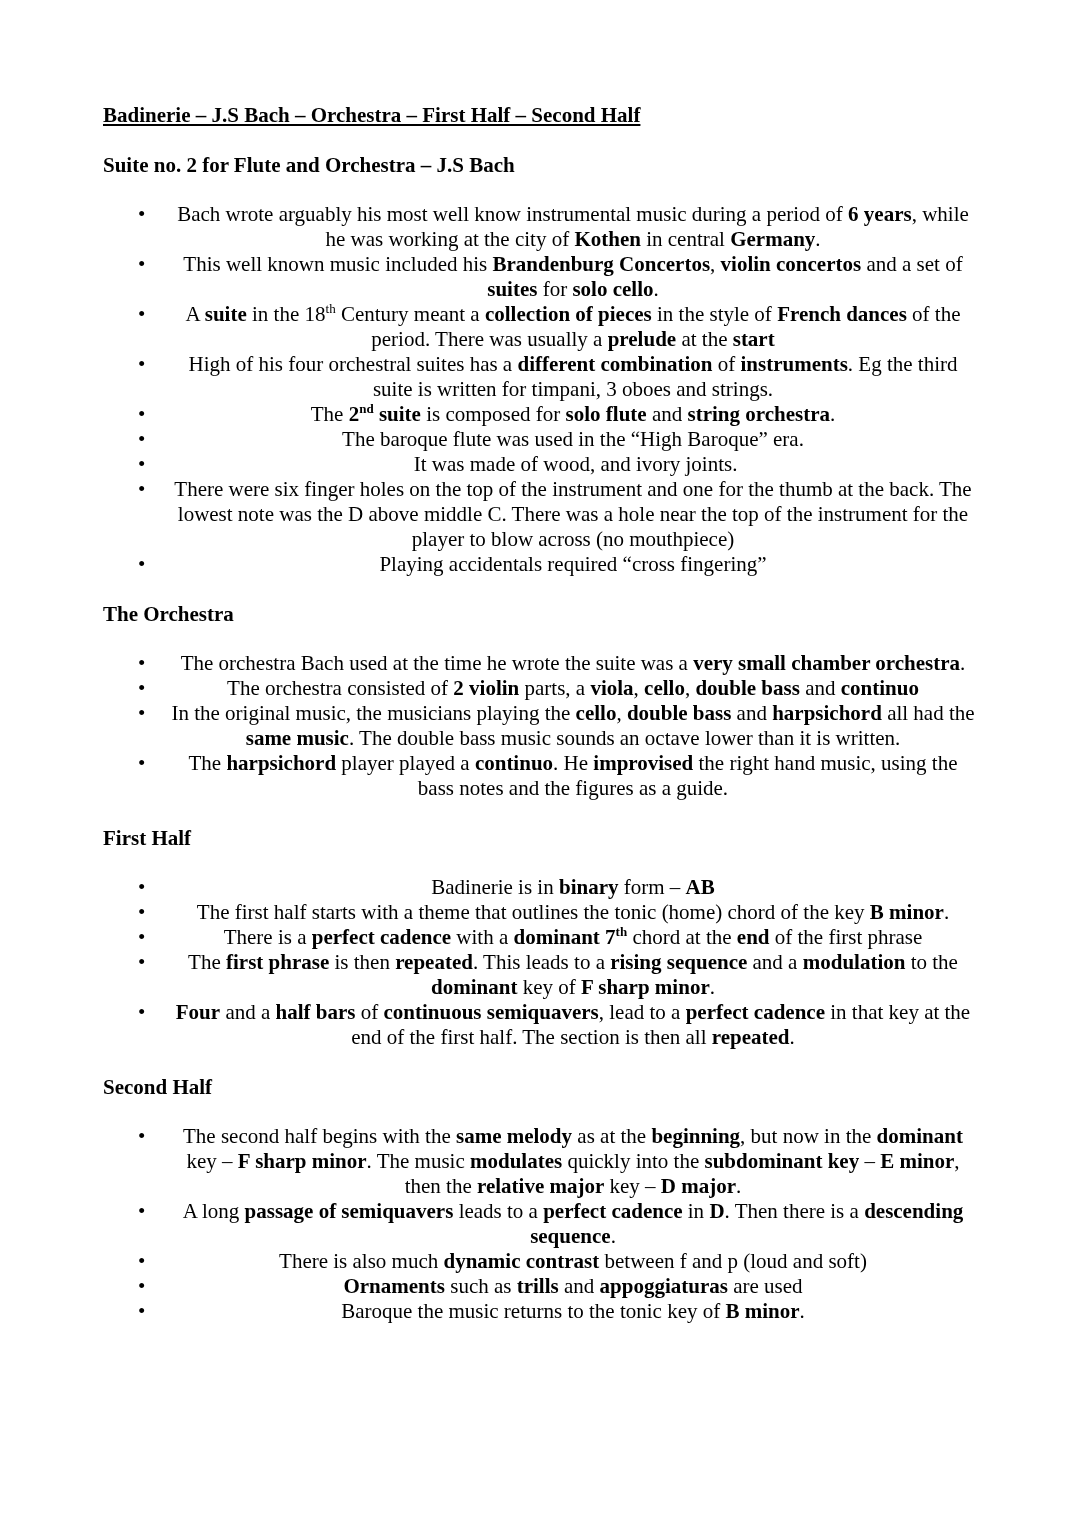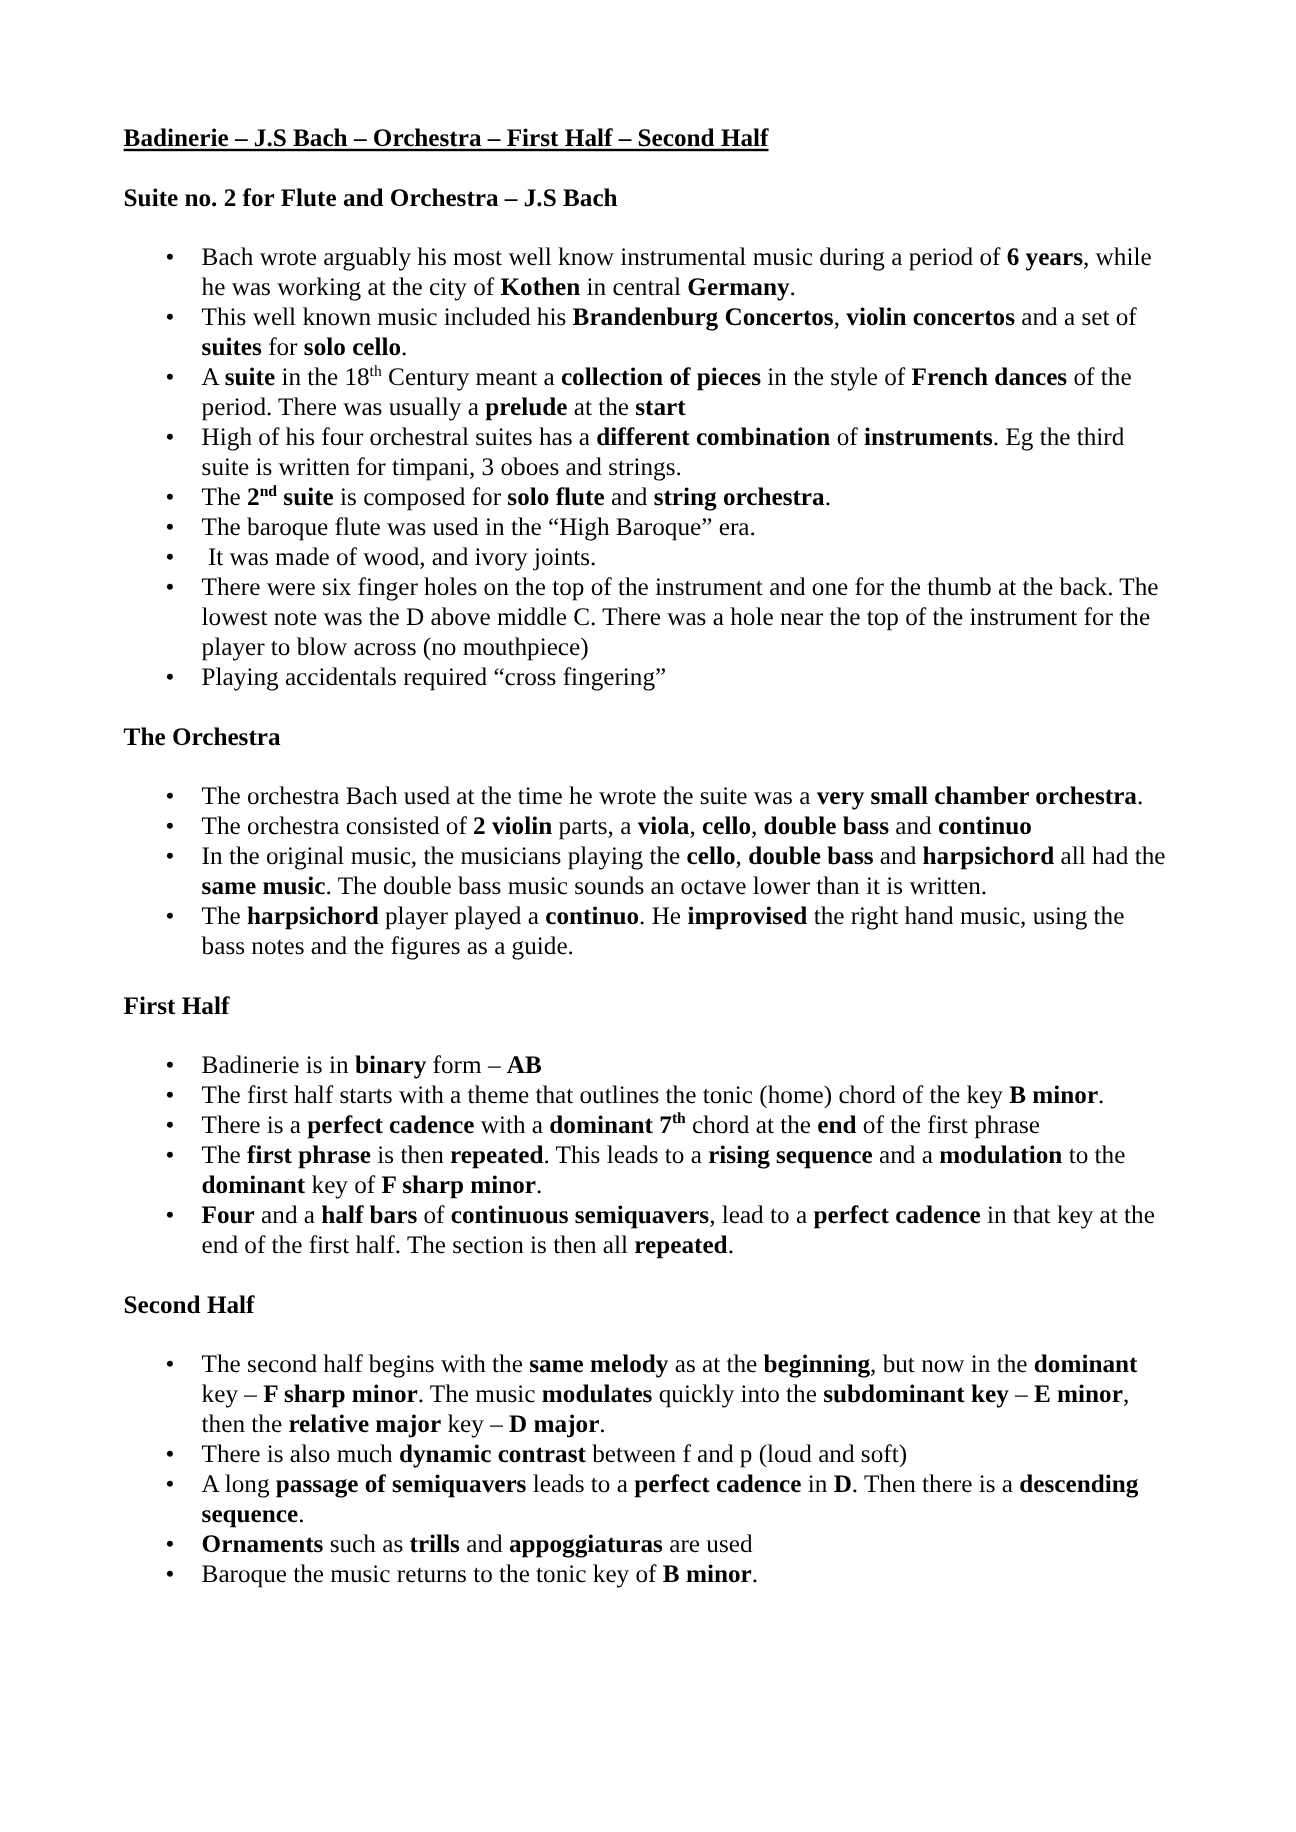--- a/index.html
+++ b/index.html
@@ -25,20 +25,21 @@
     margin: 0 0 24px 0;
   }
   .section-heading {
     font-weight: 700;
     margin: 25px 0 24px 0;
   }
   .bullet-list { margin: 0; }
   .bullet {
     position: relative;
     padding-left: 65px;
+    text-align: center;
   }
   .bullet::before {
     content: "\2022";
     position: absolute;
     left: 35px;
     top: 0;
   }
   .bullet span, .bullet sup { white-space: pre-wrap; }
   .bold { font-weight: 700; }
   sup {
@@ -77,19 +78,19 @@
       <div class="bullet-list">
         <div class="bullet"><span>Badinerie is in </span><span class="bold">binary</span><span> form – </span><span class="bold">AB</span></div>
         <div class="bullet"><span>The first half starts with a theme that outlines the tonic (home) chord of the key </span><span class="bold">B minor</span><span>.</span></div>
         <div class="bullet"><span>There is a </span><span class="bold">perfect cadence</span><span> with a </span><span class="bold">dominant 7</span><sup class="bold">th</sup><span> chord at the </span><span class="bold">end</span><span> of the first phrase</span></div>
         <div class="bullet"><span>The </span><span class="bold">first phrase</span><span> is then </span><span class="bold">repeated</span><span>. This leads to a </span><span class="bold">rising sequence</span><span> and a </span><span class="bold">modulation</span><span> to the </span><span class="bold">dominant</span><span> key of </span><span class="bold">F sharp minor</span><span>.</span></div>
         <div class="bullet"><span class="bold">Four</span><span> and a </span><span class="bold">half bars</span><span> of </span><span class="bold">continuous semiquavers</span><span>, lead to a </span><span class="bold">perfect cadence</span><span> in that key at the end of the first half. The section is then all </span><span class="bold">repeated</span><span>.</span></div>
       </div>
       <div class="section-heading">Second Half</div>
       <div class="bullet-list">
         <div class="bullet"><span>The second half begins with the </span><span class="bold">same melody</span><span> as at the </span><span class="bold">beginning</span><span>, but now in the </span><span class="bold">dominant</span><span> key – </span><span class="bold">F sharp minor</span><span>. The music </span><span class="bold">modulates</span><span> quickly into the </span><span class="bold">subdominant key</span><span> – </span><span class="bold">E minor</span><span>, then the </span><span class="bold">relative major</span><span> key – </span><span class="bold">D major</span><span>.</span></div>
+        <div class="bullet"><span>A long </span><span class="bold">passage of semiquavers</span><span> leads to a </span><span class="bold">perfect cadence</span><span> in </span><span class="bold">D</span><span>. Then there is a </span><span class="bold">descending sequence</span><span>.</span></div>
         <div class="bullet"><span>There is also much </span><span class="bold">dynamic contrast</span><span> between f and p (loud and soft)</span></div>
-        <div class="bullet"><span>A long </span><span class="bold">passage of semiquavers</span><span> leads to a </span><span class="bold">perfect cadence</span><span> in </span><span class="bold">D</span><span>. Then there is a </span><span class="bold">descending sequence</span><span>.</span></div>
         <div class="bullet"><span class="bold">Ornaments</span><span> such as </span><span class="bold">trills</span><span> and </span><span class="bold">appoggiaturas</span><span> are used</span></div>
         <div class="bullet"><span>Baroque the music returns to the tonic key of </span><span class="bold">B minor</span><span>.</span></div>
       </div>
     </div>
 </div>
 
 </body></html>

